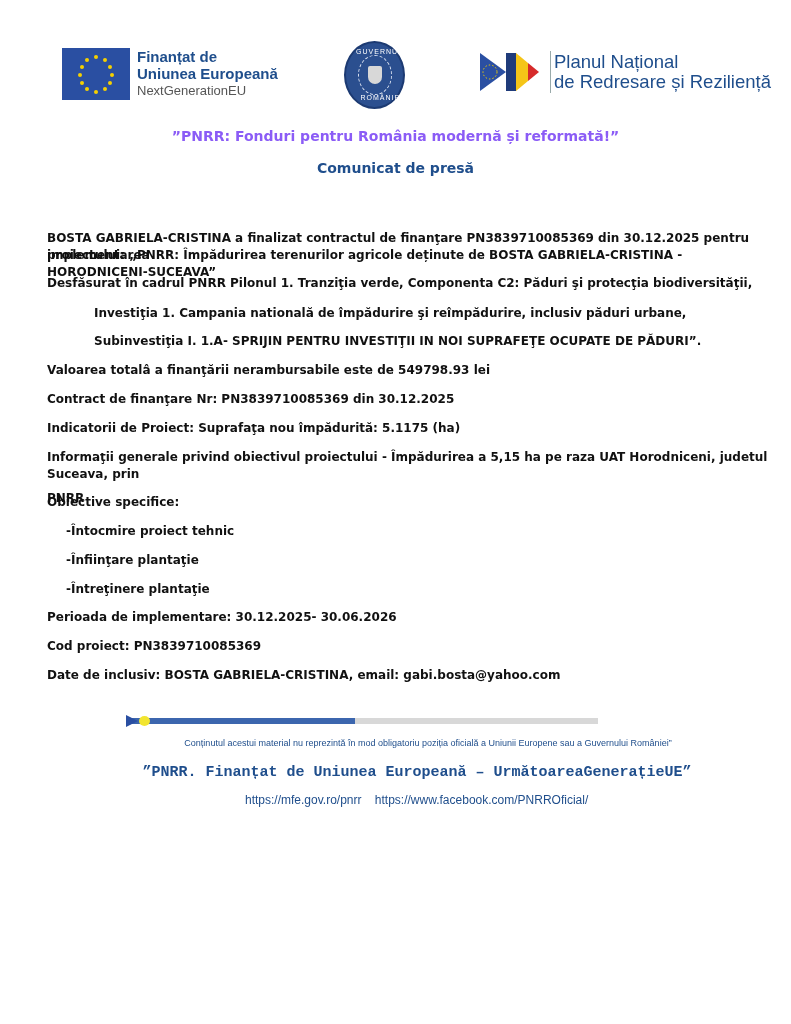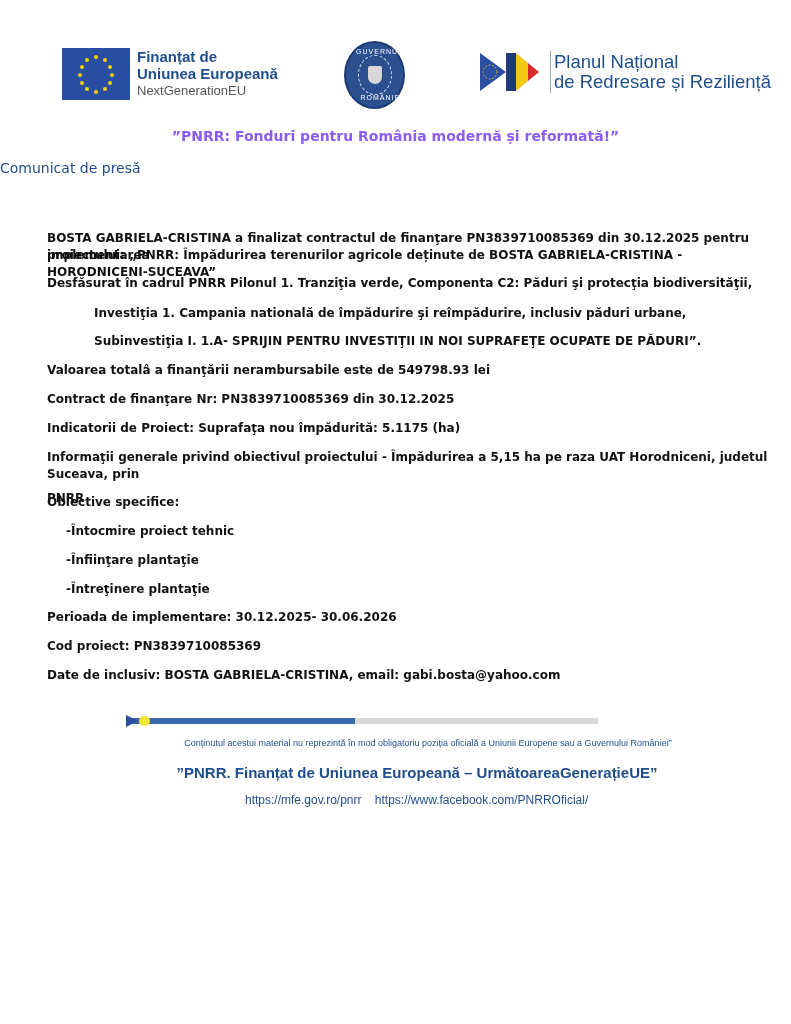--- a/index.html
+++ b/index.html
@@ -23,37 +23,37 @@
   .gov-seal .ring-text-top { top: 5px; }
   .gov-seal .ring-text-bot { bottom: 6px; }
 
   .pnrr-logo { position: absolute; left: 478px; top: 13px; display: flex; align-items: center; }
   .pnrr-arrows { width: 70px; height: 42px; }
   .pnrr-divider { width: 1px; height: 42px; background: #9aa; margin: 0 3px 0 2px; }
   .pnrr-text { font-family: "Liberation Sans", sans-serif; font-size: 18.5px; line-height: 20px; color: #1f4e8c; font-weight: 500; }
 
   .slogan { position: absolute; top: 128px; left: 0; width: 791px; text-align: center;
     font-size: 14px; font-weight: bold; color: #8b5cf6; }
-  .subtitle { position: absolute; top: 160px; left: 0; width: 791px; text-align: left;
-    font-size: 14px; font-weight: normal; color: #1f4e8c; }
+  .subtitle { position: absolute; top: 160px; left: 0; width: 791px; text-align: center;
+    font-size: 14px; font-weight: bold; color: #1f4e8c; }
 
   .body-text { position: absolute; left: 47px; width: 730px; font-size: 12px; font-weight: bold; line-height: 17px; color: #111; }
   .indent1 { left: 94px; }
   .indent2 { left: 66px; }
 
   .progress-bar { position: absolute; top: 718px; left: 128px; width: 470px; height: 6px; background: #d8d8d8; }
   .progress-fill { position: absolute; left: 0; top: 0; height: 6px; width: 227px; background: #3c66ae; }
   .progress-tip { position: absolute; left: -2px; top: -3px; width: 0; height: 0;
     border-top: 6px solid transparent; border-bottom: 6px solid transparent; border-left: 12px solid #2a4fa2; }
   .progress-star { position: absolute; left: 11px; top: -2px; width: 11px; height: 10px; border-radius: 50%; background: #f2e530; }
 
   .disclaimer { position: absolute; top: 738px; left: 0; width: 791px; text-align: center;
     font-family: "Liberation Sans", sans-serif; font-size: 9px; color: #1f4e8c; padding-left: 65px; }
   .footer-motto { position: absolute; top: 764px; left: 0; width: 791px; text-align: center;
-    font-family: Liberation Sans, sans-serif; font-size: 15px; font-weight: bold; color: #1f4e8c; padding-left: 43px; }
+    font-family: Liberation Mono, monospace; font-size: 15px; font-weight: bold; color: #1f4e8c; padding-left: 43px; }
   .footer-links { position: absolute; top: 793px; left: 245px; font-family: "Liberation Sans", sans-serif; font-size: 12px; color: #1f4e8c; }
   .footer-links a { color: #1f4e8c; text-decoration: none; }
   .footer-links .link2 { margin-left: 10px; }
 </style>
 </head>
 <body>
 
 <div class="logo-bar">
   <div class="eu-logo">
     <div class="eu-flag">

